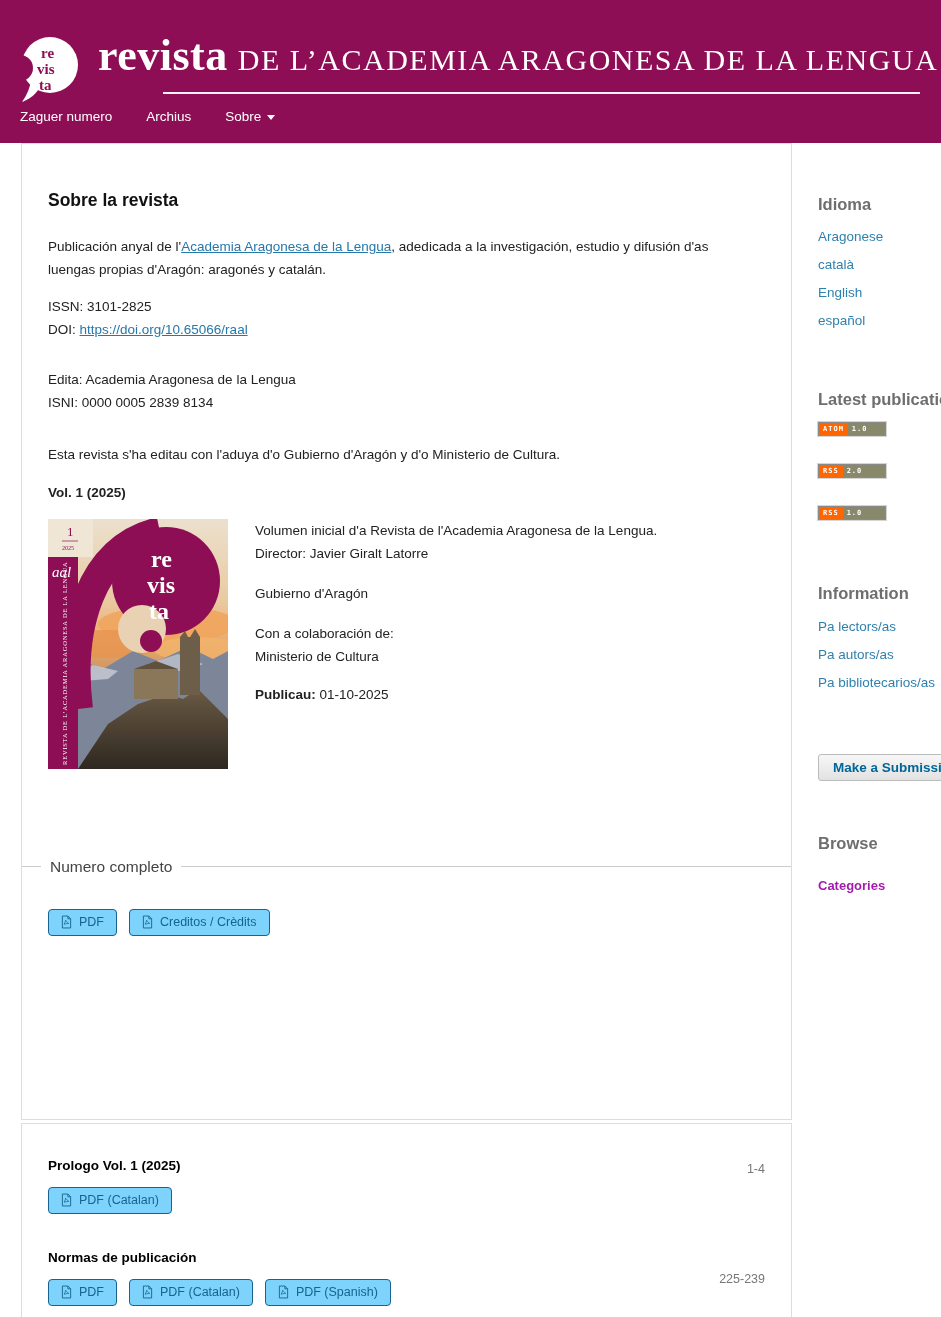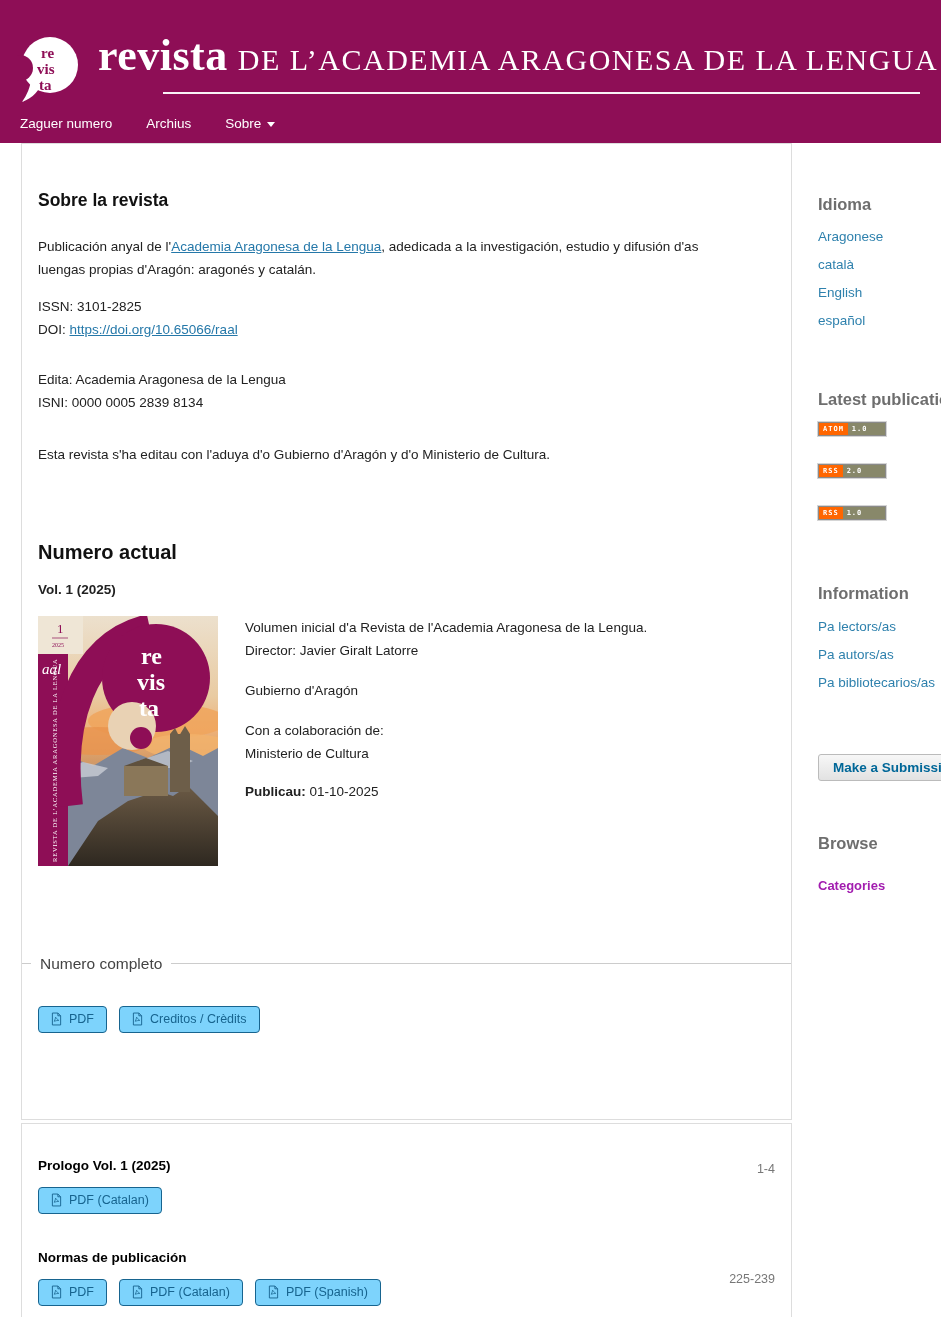--- a/index.html
+++ b/index.html
@@ -8,28 +8,28 @@
   a{text-decoration:none;}
 
   
   .site-header{position:absolute;left:0;top:0;width:941px;height:143px;background:#8E0E56;}
   .logo-wrap{position:absolute;left:17px;top:32px;width:62px;height:72px;}
   .masthead{position:absolute;left:98px;top:30px;white-space:nowrap;color:#fff;
             font-family:"Liberation Serif","DejaVu Serif",serif;}
   .masthead .t-main{font-size:44px;font-weight:700;letter-spacing:0.5px;}
   .masthead .t-rest{font-size:30px;font-weight:400;text-transform:uppercase;letter-spacing:1.5px;margin-left:10px;}
   .mast-rule{position:absolute;left:163px;top:92px;width:757px;height:2px;background:rgba(255,255,255,.95);}
-  .topnav{position:absolute;left:20px;top:116px;display:flex;gap:34px;align-items:center;}
+  .topnav{position:absolute;left:20px;top:109px;display:flex;gap:34px;align-items:center;}
   .topnav a{color:#fff;font-size:13.5px;}
   .caret{display:inline-block;margin-left:6px;width:0;height:0;vertical-align:middle;
          border-left:4px solid transparent;border-right:4px solid transparent;border-top:5px solid #fff;}
 
   
   .main-col{position:absolute;left:21px;top:143px;width:771px;}
-  .box{box-sizing:border-box;border:1px solid #ddd;background:#fff;padding:0 16px;}
+  .box{box-sizing:border-box;border:1px solid #ddd;background:#fff;padding:0 26px;}
   .box1{height:977px;overflow:hidden;}
   .box2{margin-top:3px;height:300px;}
 
   h2.sec{margin:0;padding-top:46px;font-size:17.5px;font-weight:700;color:#111;}
   h2.sec2{margin:74px 0 0;padding:0;font-size:20px;font-weight:700;color:#111;}
   .vol{margin:18px 0 0;font-size:13.5px;font-weight:700;color:#222;}
   p.bodytxt{margin:0;font-size:13.5px;line-height:22.5px;color:#222;}
   .intro{margin-top:24px !important;width:695px;line-height:23px !important;}
   .ids{margin-top:15px !important;}
   .edita{margin-top:28px !important;}
@@ -123,21 +123,20 @@
       <p class="bodytxt intro"><span>Publicación anyal de l'</span><a class="inline-link">Academia Aragonesa de la Lengua</a><span>, adedicada a la investigación, estudio y difusión d'as luengas propias d'Aragón: aragonés y catalán.</span></p>
 
       <p class="bodytxt ids">ISSN: 3101-2825</p>
       <p class="bodytxt"><span>DOI: </span><a class="inline-link">https://doi.org/10.65066/raal</a></p>
 
       <p class="bodytxt edita">Edita: Academia Aragonesa de la Lengua</p>
       <p class="bodytxt">ISNI: 0000 0005 2839 8134</p>
 
       <p class="bodytxt funding">Esta revista s'ha editau con l'aduya d'o Gubierno d'Aragón y d'o Ministerio de Cultura.</p>
 
-      <h2 class="sec2">Numero actual</h2>
       <p class="vol">Vol. 1 (2025)</p>
 
       <div class="issue">
         <a class="cover">
           <svg width="180" height="250" viewBox="0 0 180 250">
             <defs>
               <linearGradient id="sky" x1="0" y1="0" x2="0" y2="1">
                 <stop offset="0" stop-color="#ece0cd"></stop>
                 <stop offset="0.32" stop-color="#e9cba2"></stop>
                 <stop offset="0.46" stop-color="#edb077"></stop>

